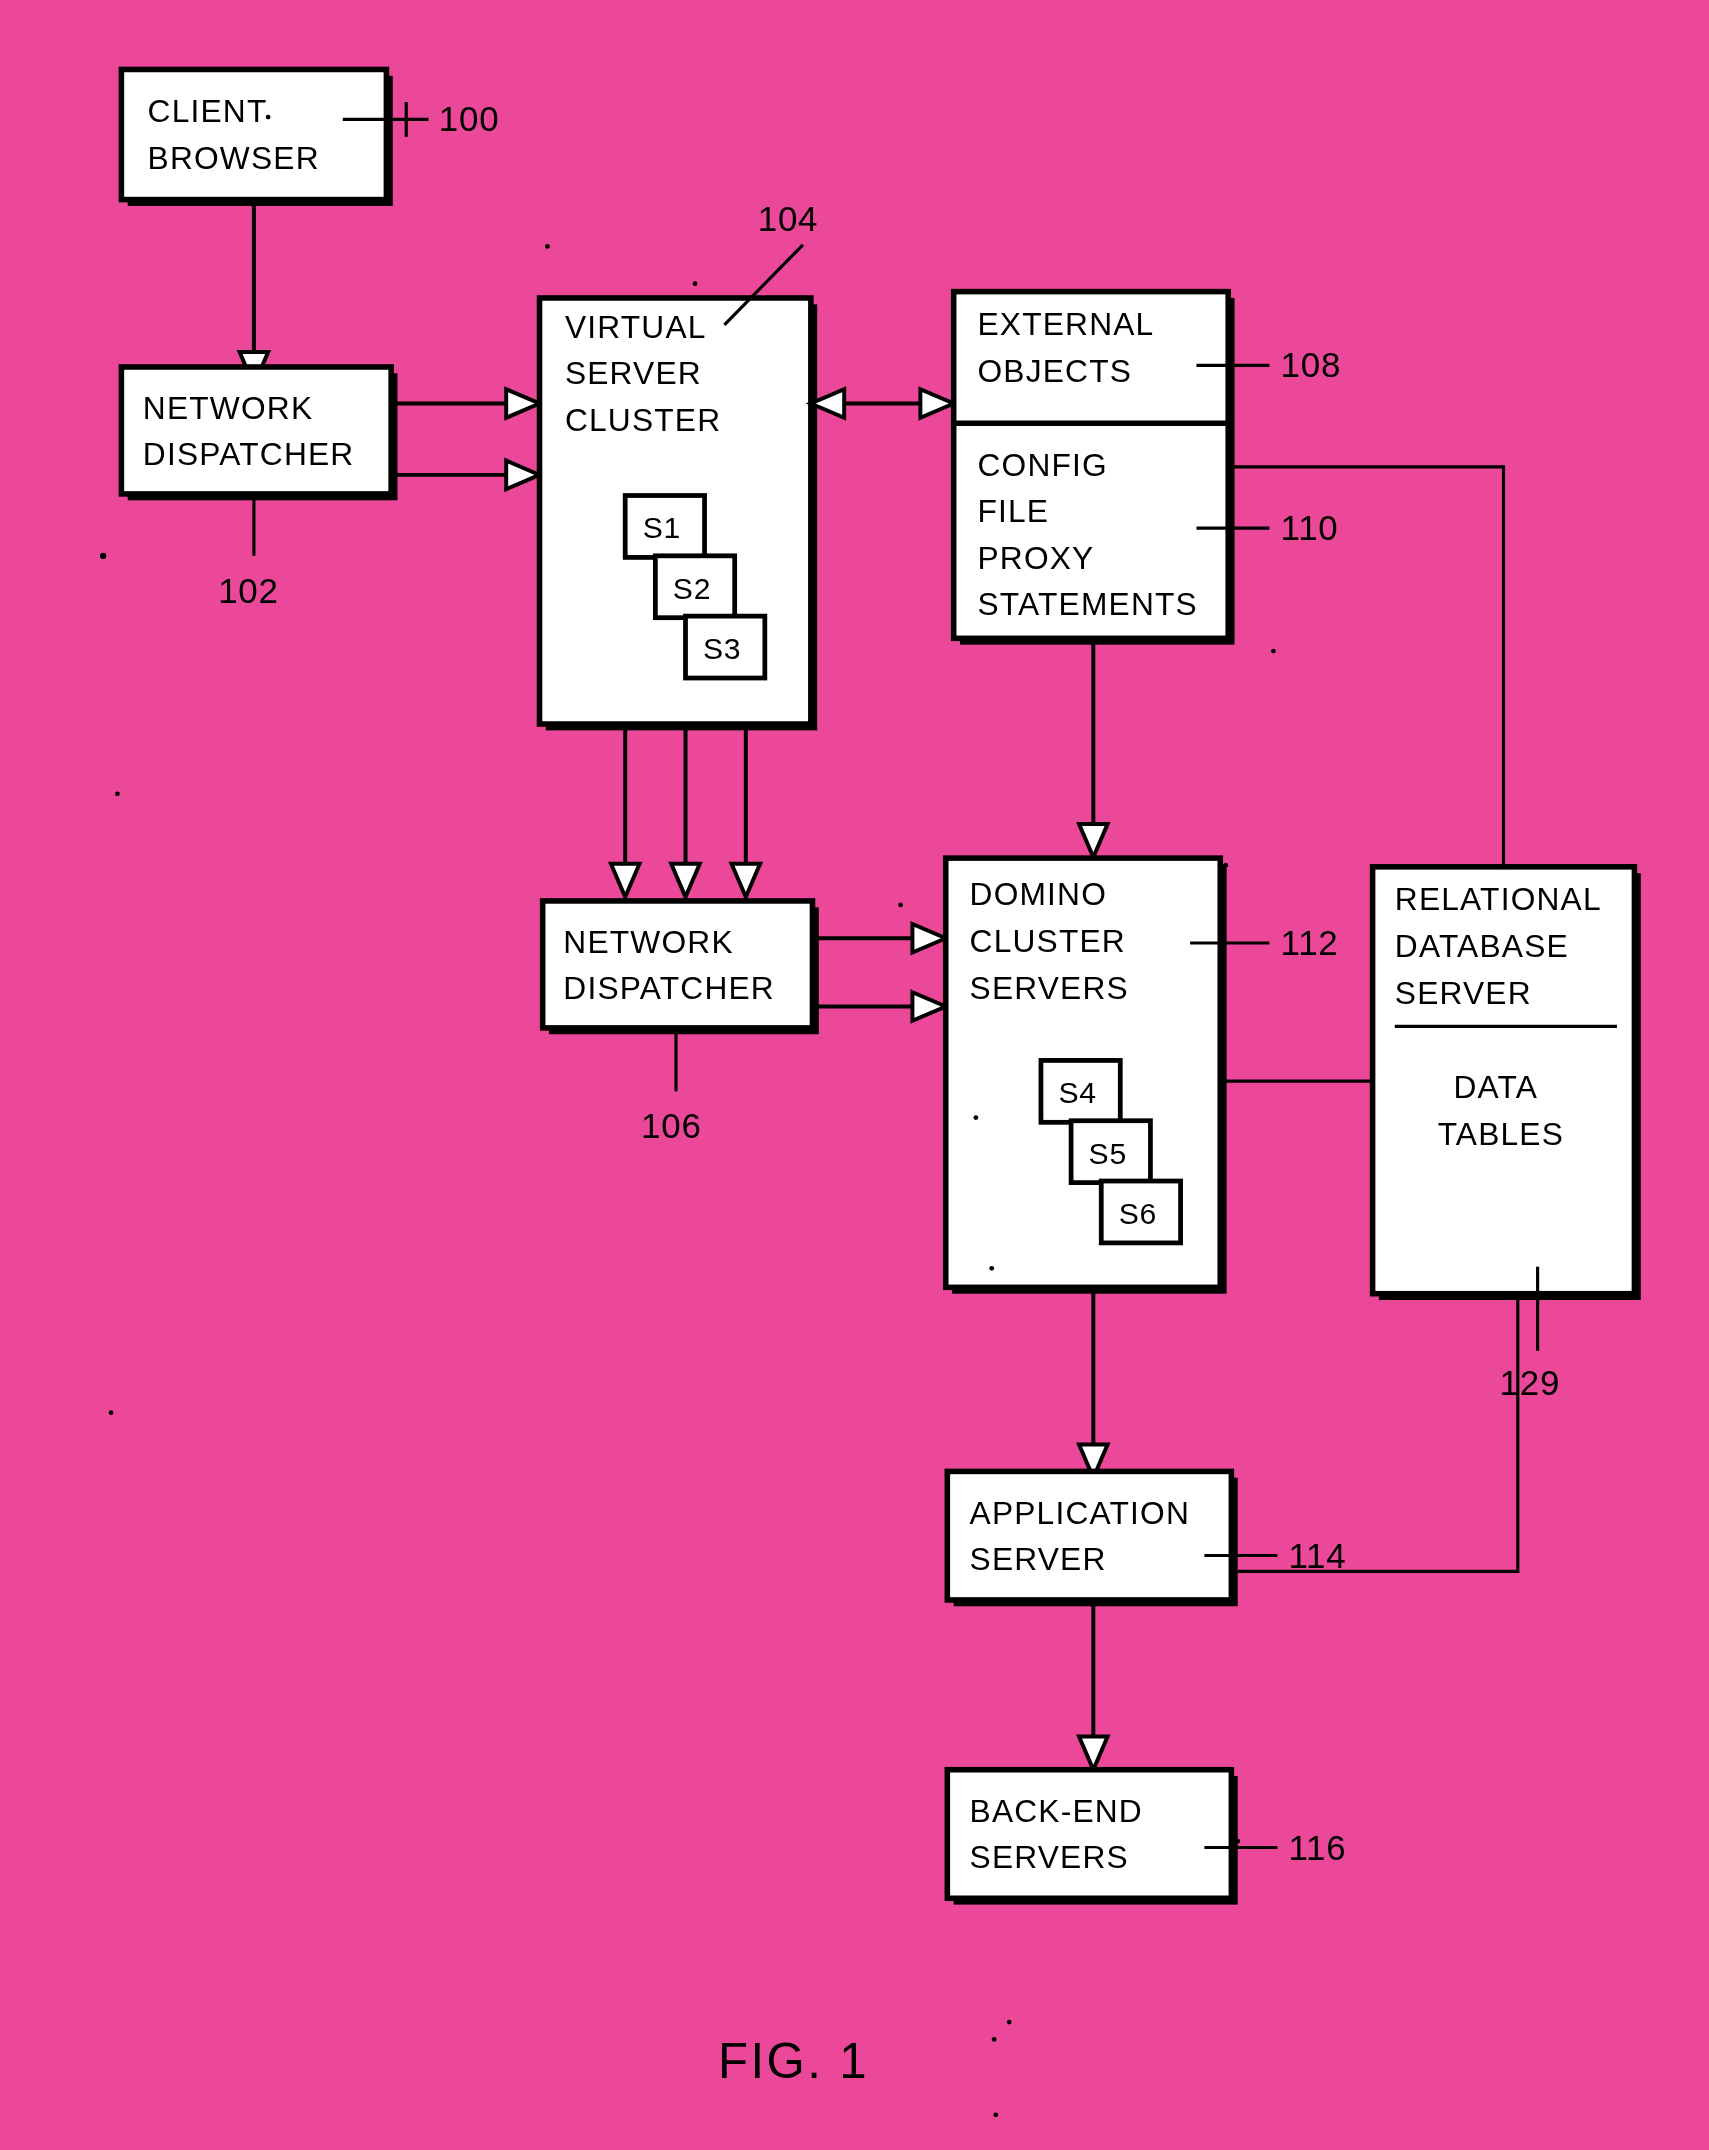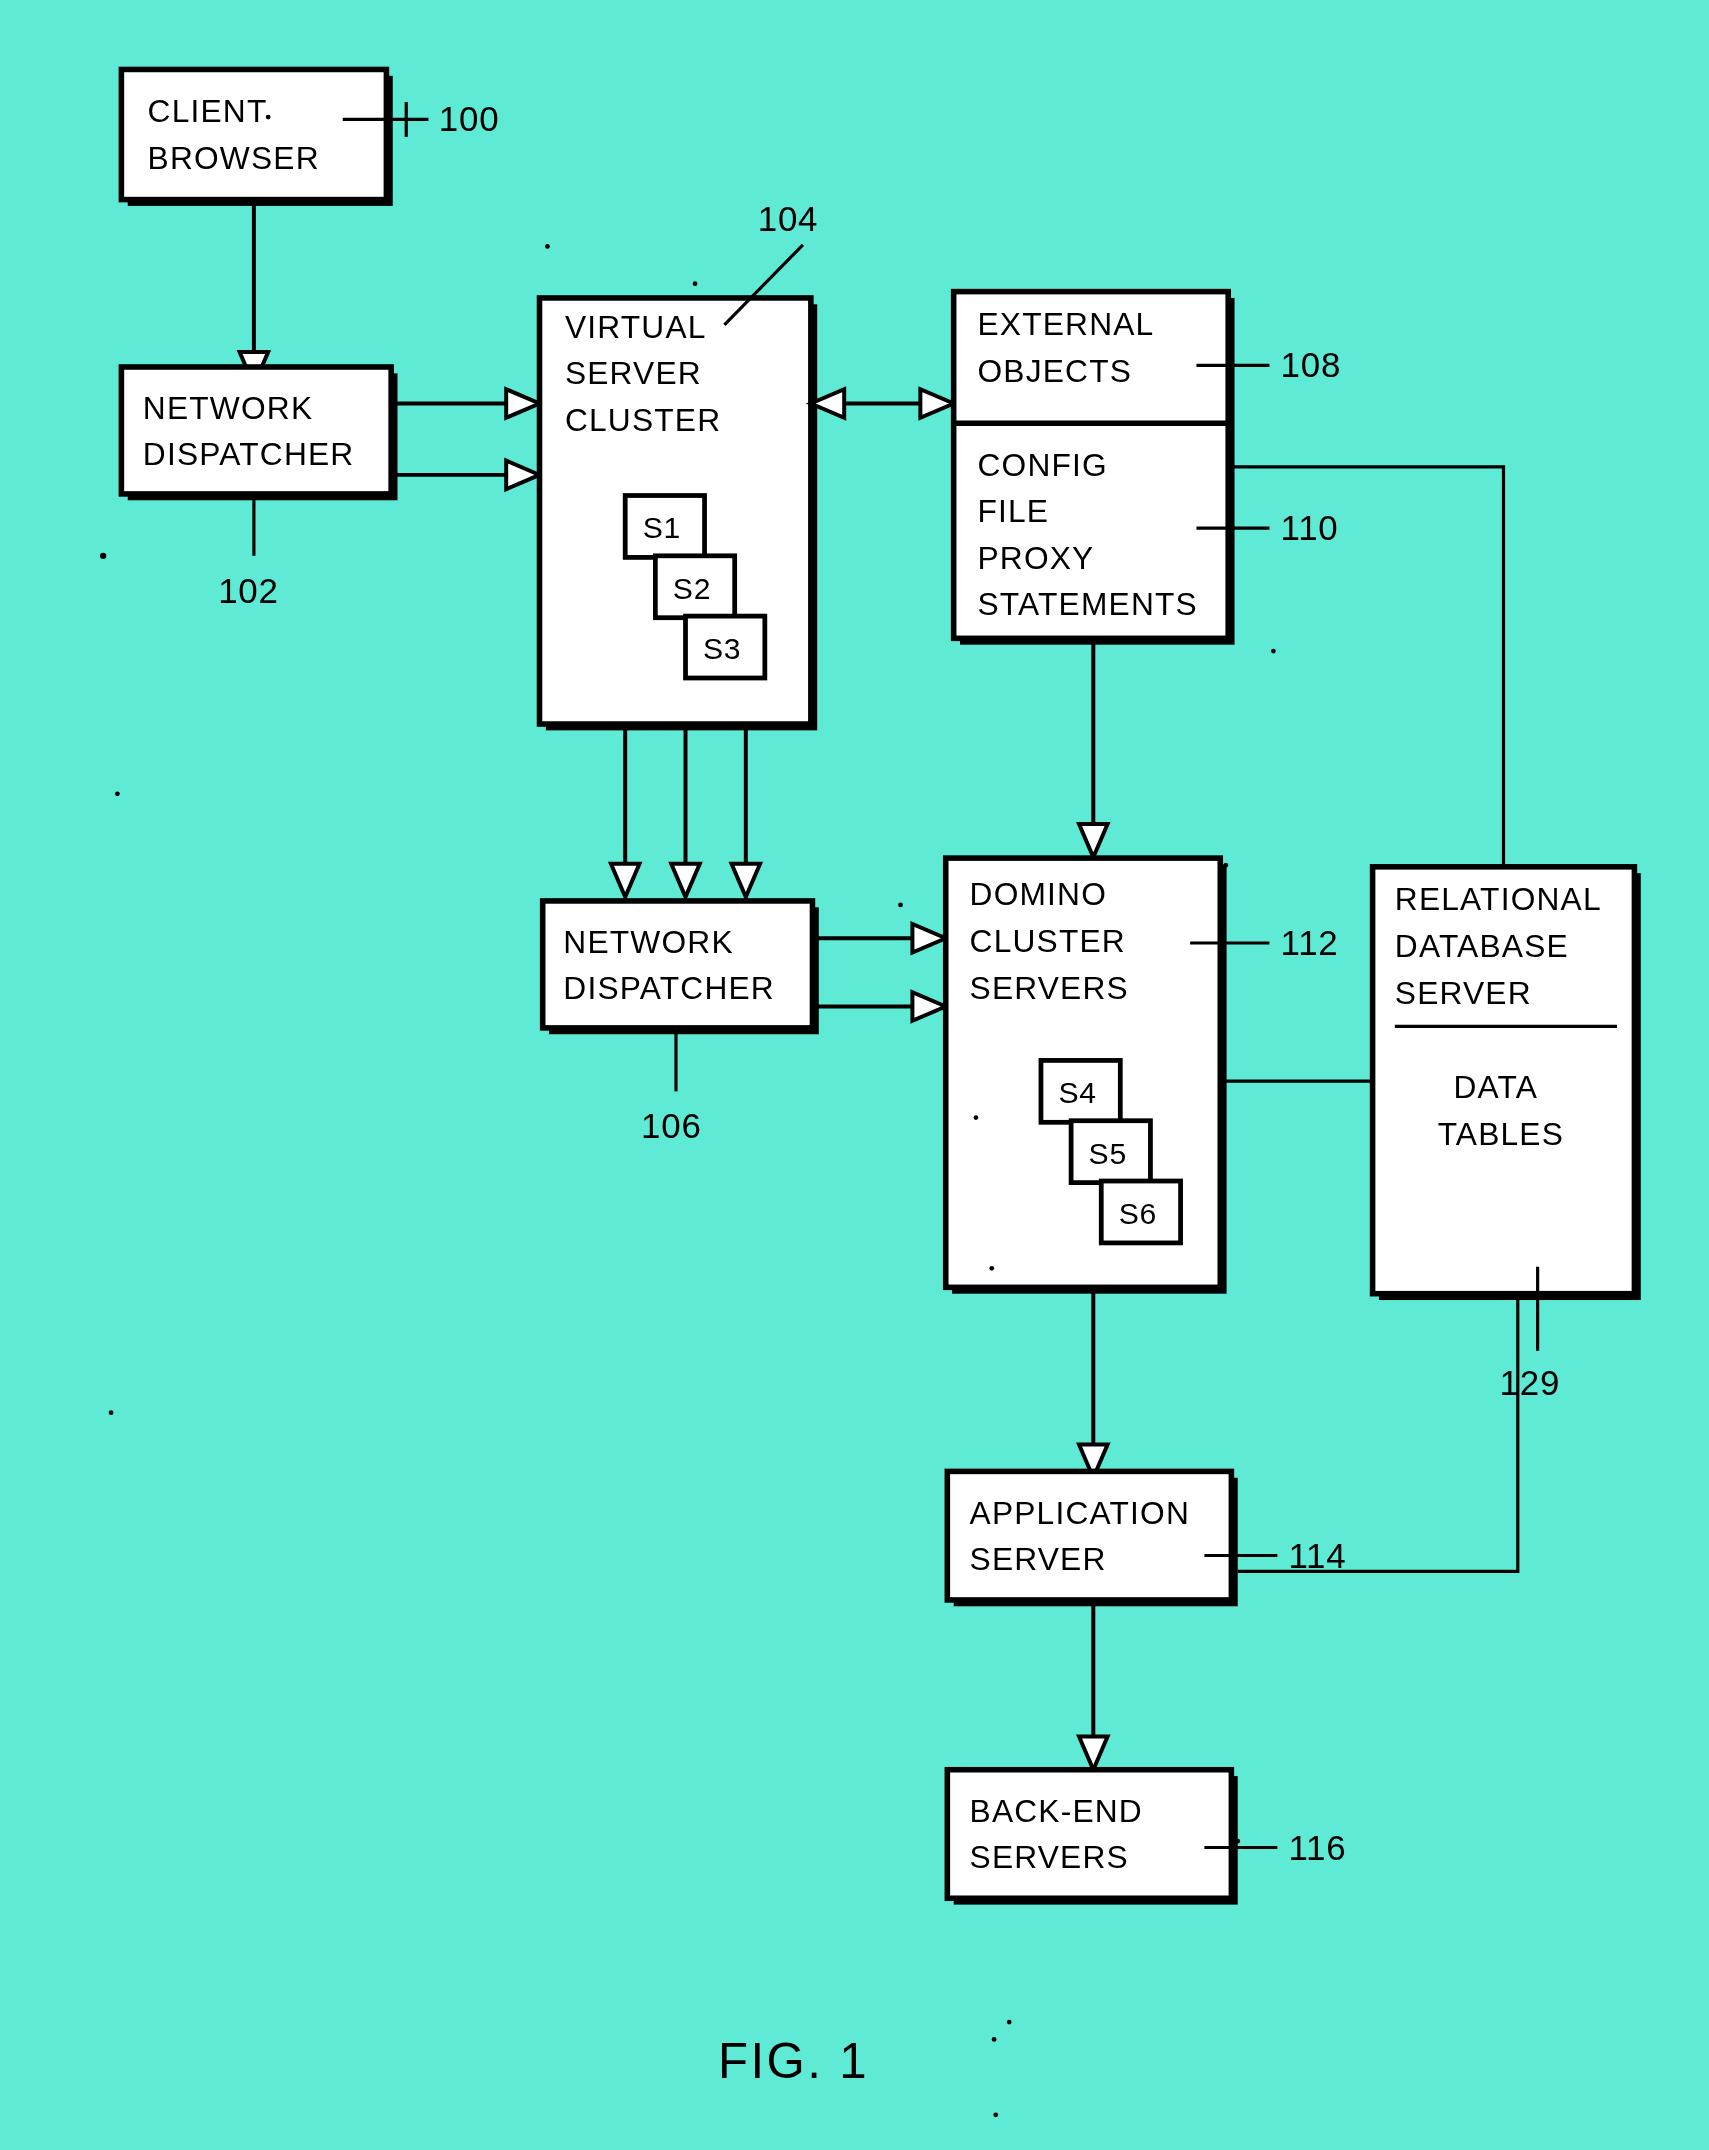--- a/index.html
+++ b/index.html
@@ -4,21 +4,21 @@
 <style>
   html, body {
     margin: 0;
     padding: 0;
     background: #ffffff;
   }
   #page {
     position: relative;
     width: 1709px;
     height: 2151px;
-    background: #5eead4;
+    background: #ec4899;
     font-family: "Liberation Sans", sans-serif;
     overflow: hidden;
   }
   svg#fig {
     position: absolute;
     left: 0; top: 0;
     width: 1709px;
     height: 2151px;
     display: block;
   }

